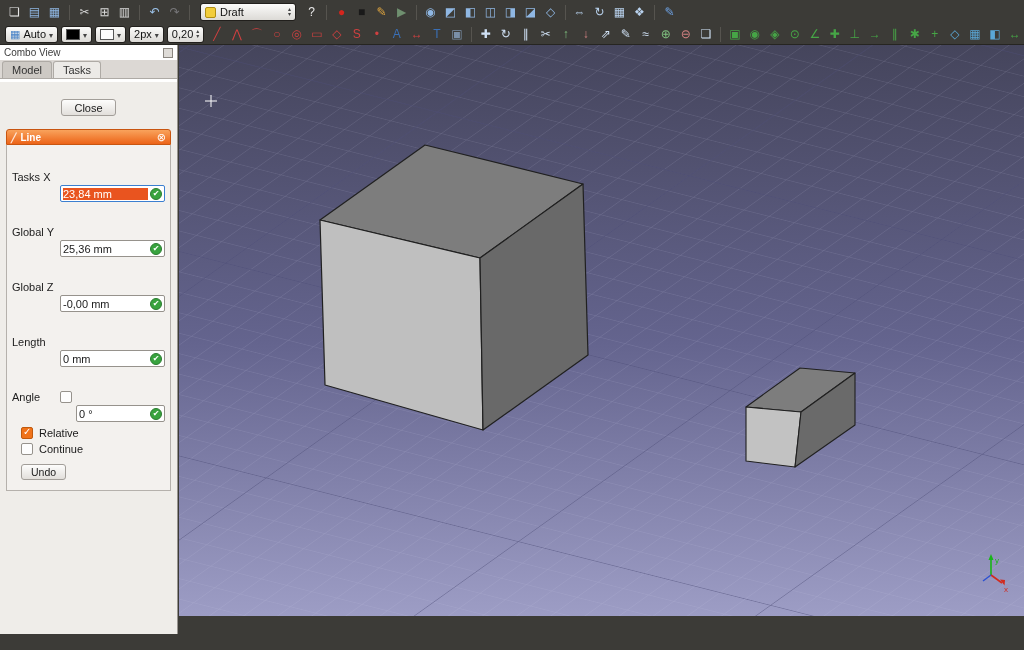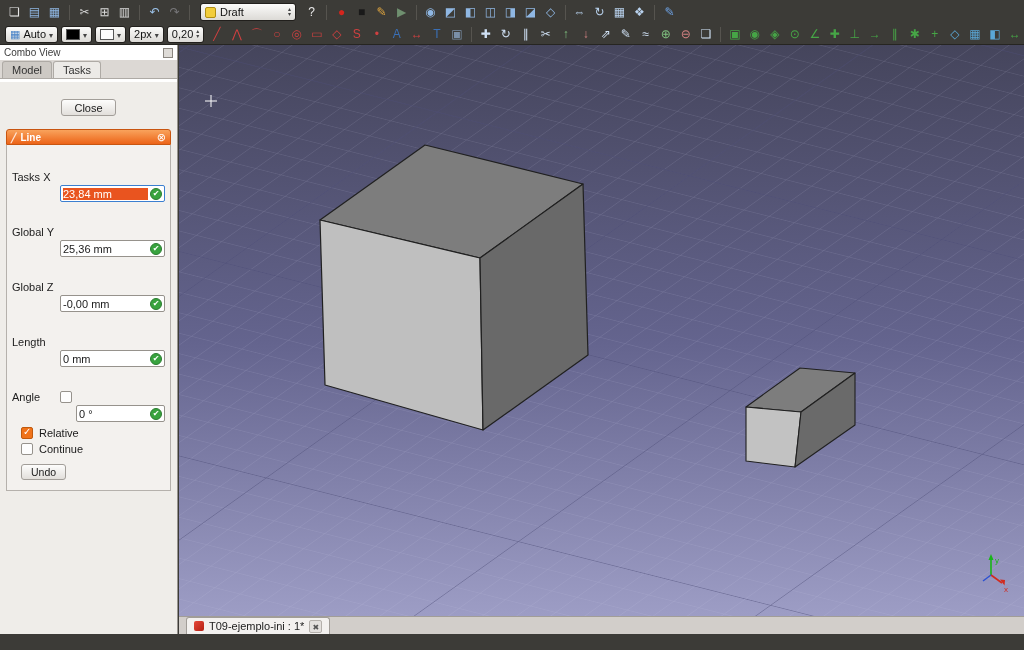--- a/index.html
+++ b/index.html
@@ -338,22 +338,15 @@
         <polygon points="-2.5,-15 2.5,-15 0,-21" fill="#17b517"></polygon>
         <line x1="0" y1="0" x2="11" y2="8" stroke="#d22a1e" stroke-width="1.6"></line>
         <polygon points="9,4.5 13.5,10.5 14,5" fill="#d22a1e"></polygon>
         <line x1="0" y1="0" x2="-8" y2="6" stroke="#2a50d2" stroke-width="1.4"></line>
         <text x="4" y="-12" font-size="8" fill="#17b517">y</text>
         <text x="13" y="17" font-size="8" fill="#d22a1e">x</text>
       </g>
     </svg>
   </div>
 
-  <div class="tabbar">
-    <div class="doctab">
-      <span class="docicon"></span>
-      <span>T09-ejemplo-ini : 1*</span>
-      <span class="docclose"></span>
-    </div>
-  </div>
 
 
 </div>
 
 </body></html>

